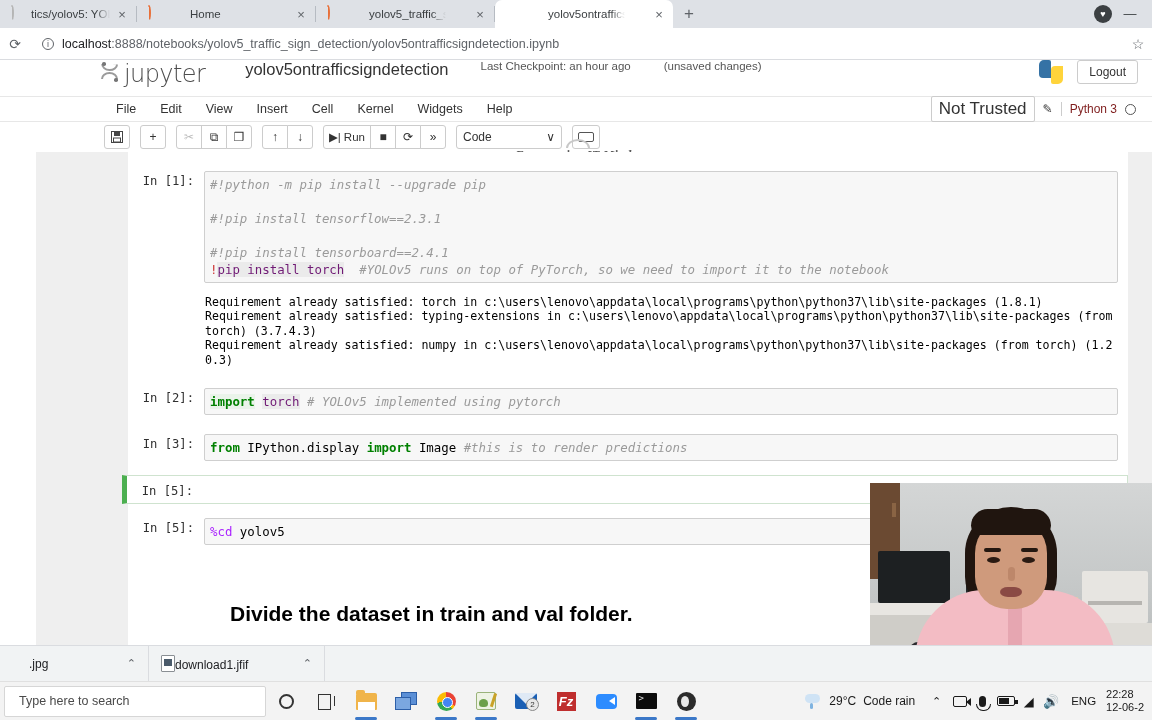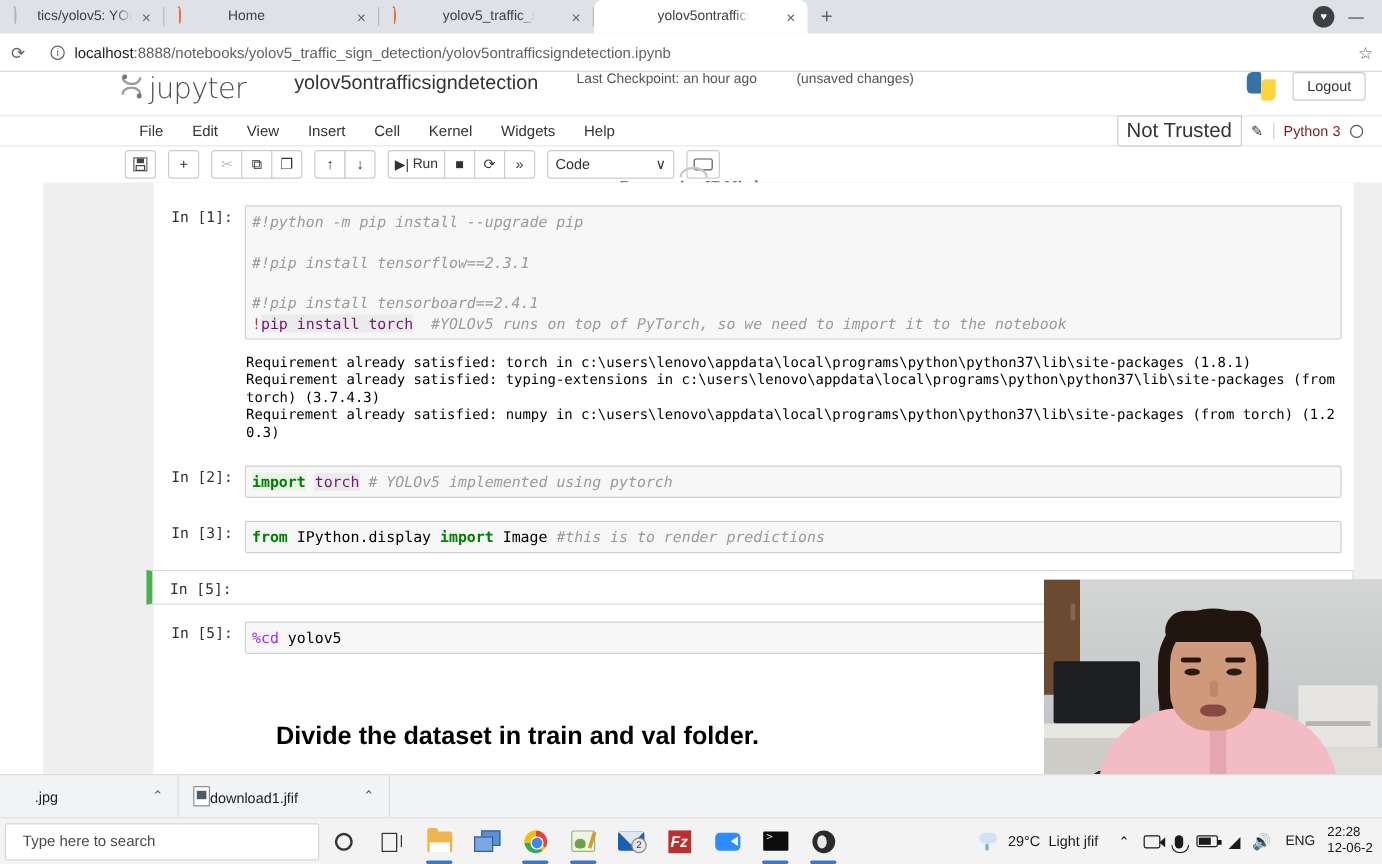--- a/index.html
+++ b/index.html
@@ -668,21 +668,21 @@
         <span class="ic-cmd"></span>
       </div>
     <div class="tb-ic run">
         <span class="ic-obs"></span>
       </div>
 
     <div class="tray">
       <div class="tray-weather">
         <span class="ic-rain"></span>
         <span>29°C</span>
-        <span>Light jfif</span>
+        <span>Code rain</span>
       </div>
       <div class="tray-ic ic-chev">⌃</div>
       <div class="tray-ic">
           <span class="ic-cam"></span>
         </div>
       <div class="tray-ic">
           <span class="ic-mic"></span>
         </div>
       <div class="tray-ic">
           <span class="ic-batt"></span>

